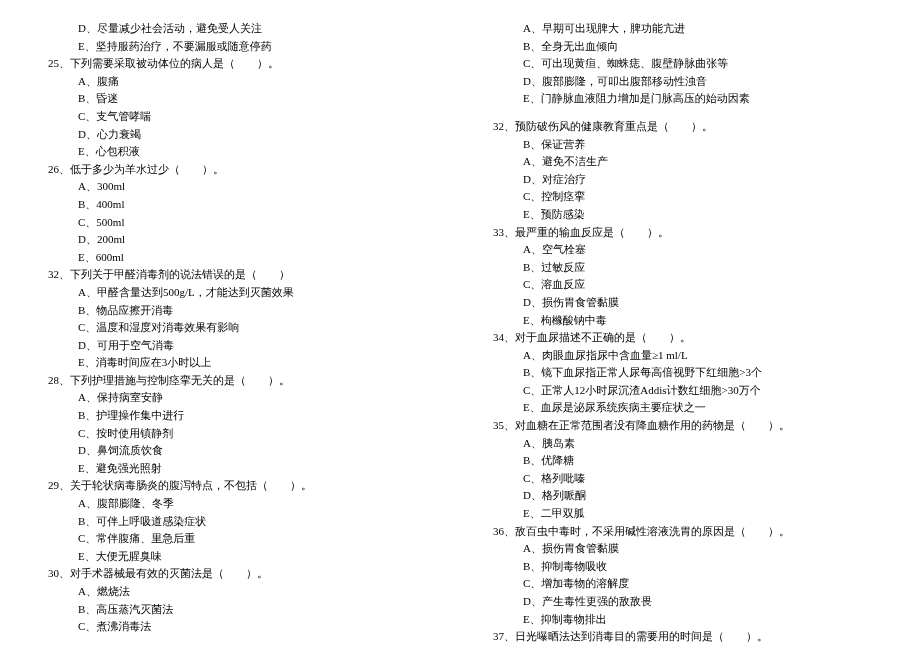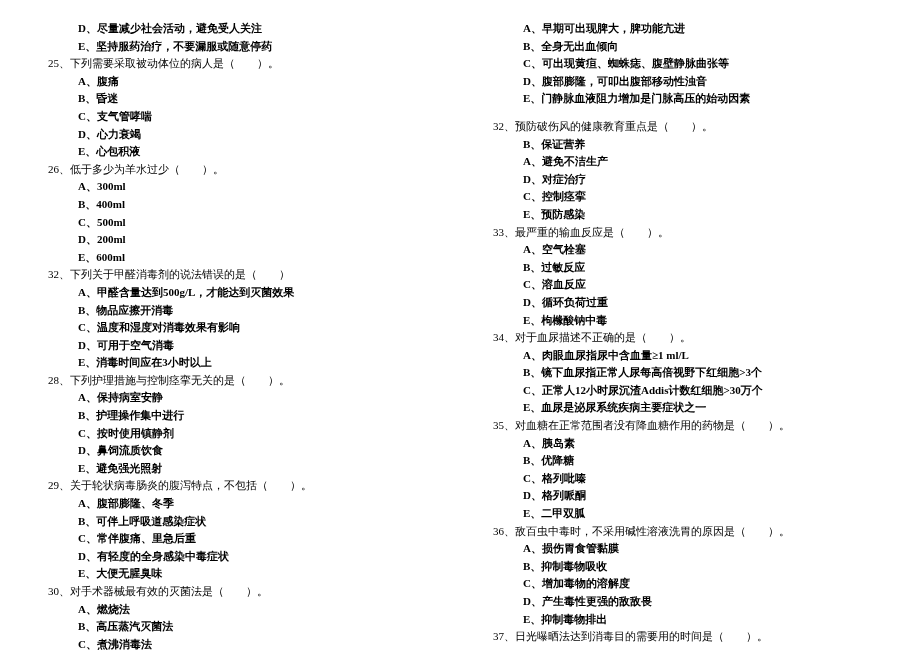--- a/index.html
+++ b/index.html
@@ -14,21 +14,20 @@
     }
     .columns {
       display: flex;
       gap: 50px;
     }
     .col {
       flex: 1;
     }
     .option {
       padding-left: 38px;
-      font-weight: bold;
     }
     .question {
       padding-left: 8px;
     }
   </style>
 </head>
 <body>
 
 <div class="columns">
   <div class="col">
@@ -60,21 +59,20 @@
     <div class="option">A、保持病室安静</div>
     <div class="option">B、护理操作集中进行</div>
     <div class="option">C、按时使用镇静剂</div>
     <div class="option">D、鼻饲流质饮食</div>
     <div class="option">E、避免强光照射</div>
 
     <div class="question">29、关于轮状病毒肠炎的腹泻特点，不包括（　　）。</div>
     <div class="option">A、腹部膨隆、冬季</div>
     <div class="option">B、可伴上呼吸道感染症状</div>
     <div class="option">C、常伴腹痛、里急后重</div>
-    <div class="option">D、有轻度的全身感染中毒症状</div>
     <div class="option">E、大便无腥臭味</div>
 
     <div class="question">30、对手术器械最有效的灭菌法是（　　）。</div>
     <div class="option">A、燃烧法</div>
     <div class="option">B、高压蒸汽灭菌法</div>
     <div class="option">C、煮沸消毒法</div>
 
   </div>
 
   <div class="col">
@@ -90,21 +88,21 @@
     <div class="option">B、保证营养</div>
     <div class="option">A、避免不洁生产</div>
     <div class="option">D、对症治疗</div>
     <div class="option">C、控制痉挛</div>
     <div class="option">E、预防感染</div>
 
     <div class="question">33、最严重的输血反应是（　　）。</div>
     <div class="option">A、空气栓塞</div>
     <div class="option">B、过敏反应</div>
     <div class="option">C、溶血反应</div>
-    <div class="option">D、循环负荷过重</div>
+    <div class="option">D、损伤胃食管黏膜</div>
     <div class="option">E、枸橼酸钠中毒</div>
 
     <div class="question">34、对于血尿描述不正确的是（　　）。</div>
     <div class="option">A、肉眼血尿指尿中含血量≥1 ml/L</div>
     <div class="option">B、镜下血尿指正常人尿每高倍视野下红细胞&gt;3个</div>
     <div class="option">C、正常人12小时尿沉渣Addis计数红细胞&gt;30万个</div>
     <div class="option">E、血尿是泌尿系统疾病主要症状之一</div>
 
     <div class="question">35、对血糖在正常范围者没有降血糖作用的药物是（　　）。</div>
     <div class="option">A、胰岛素</div>

